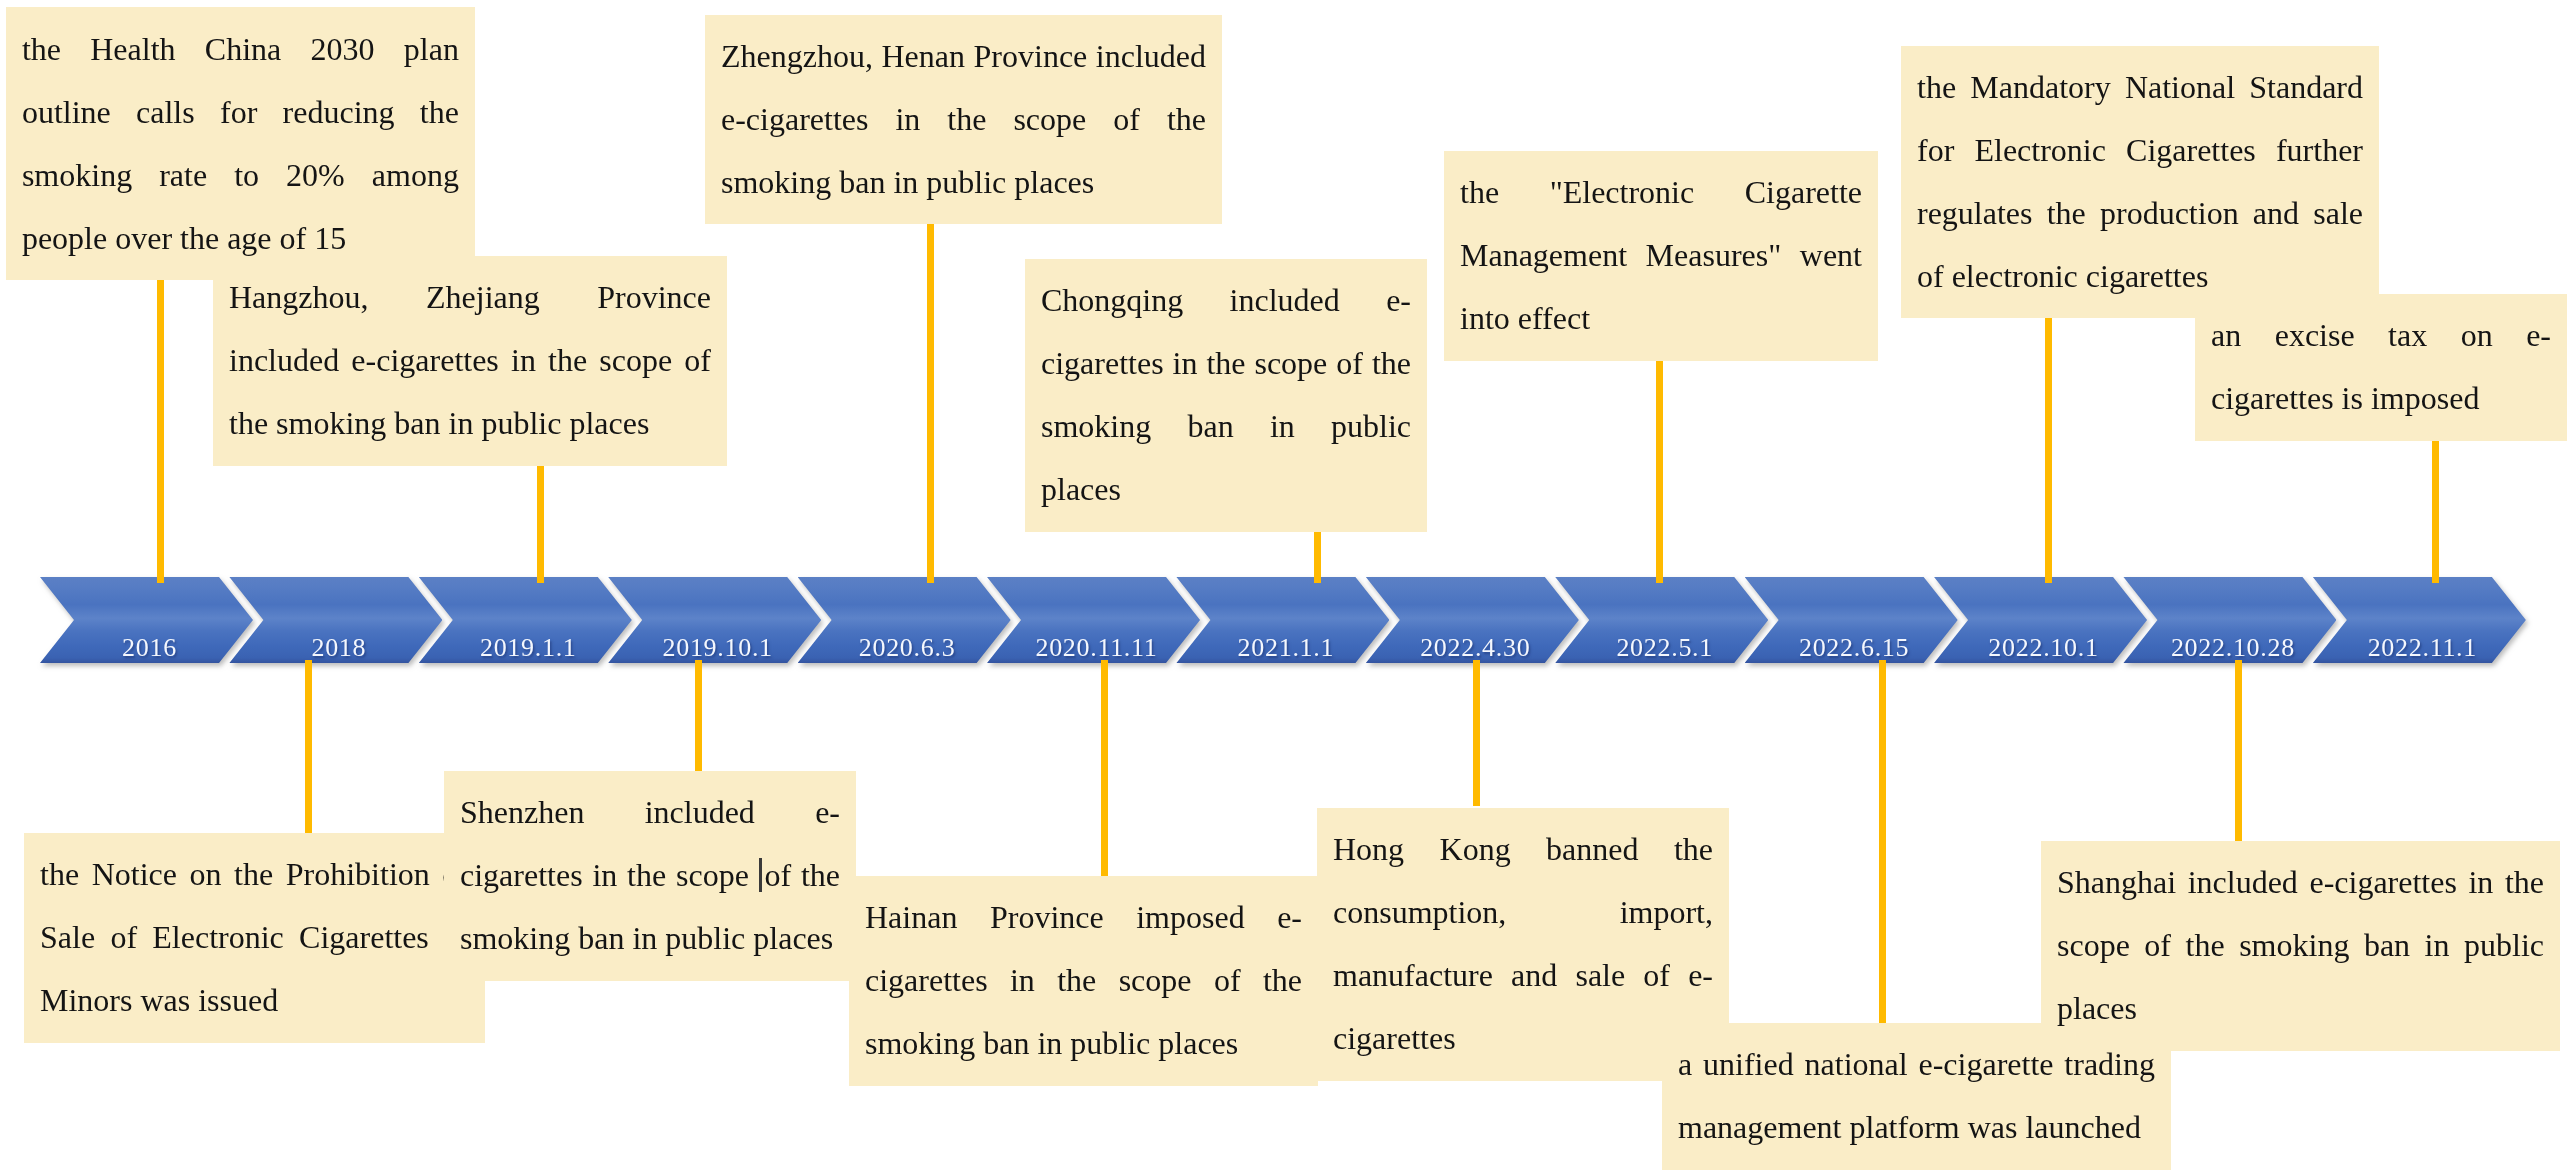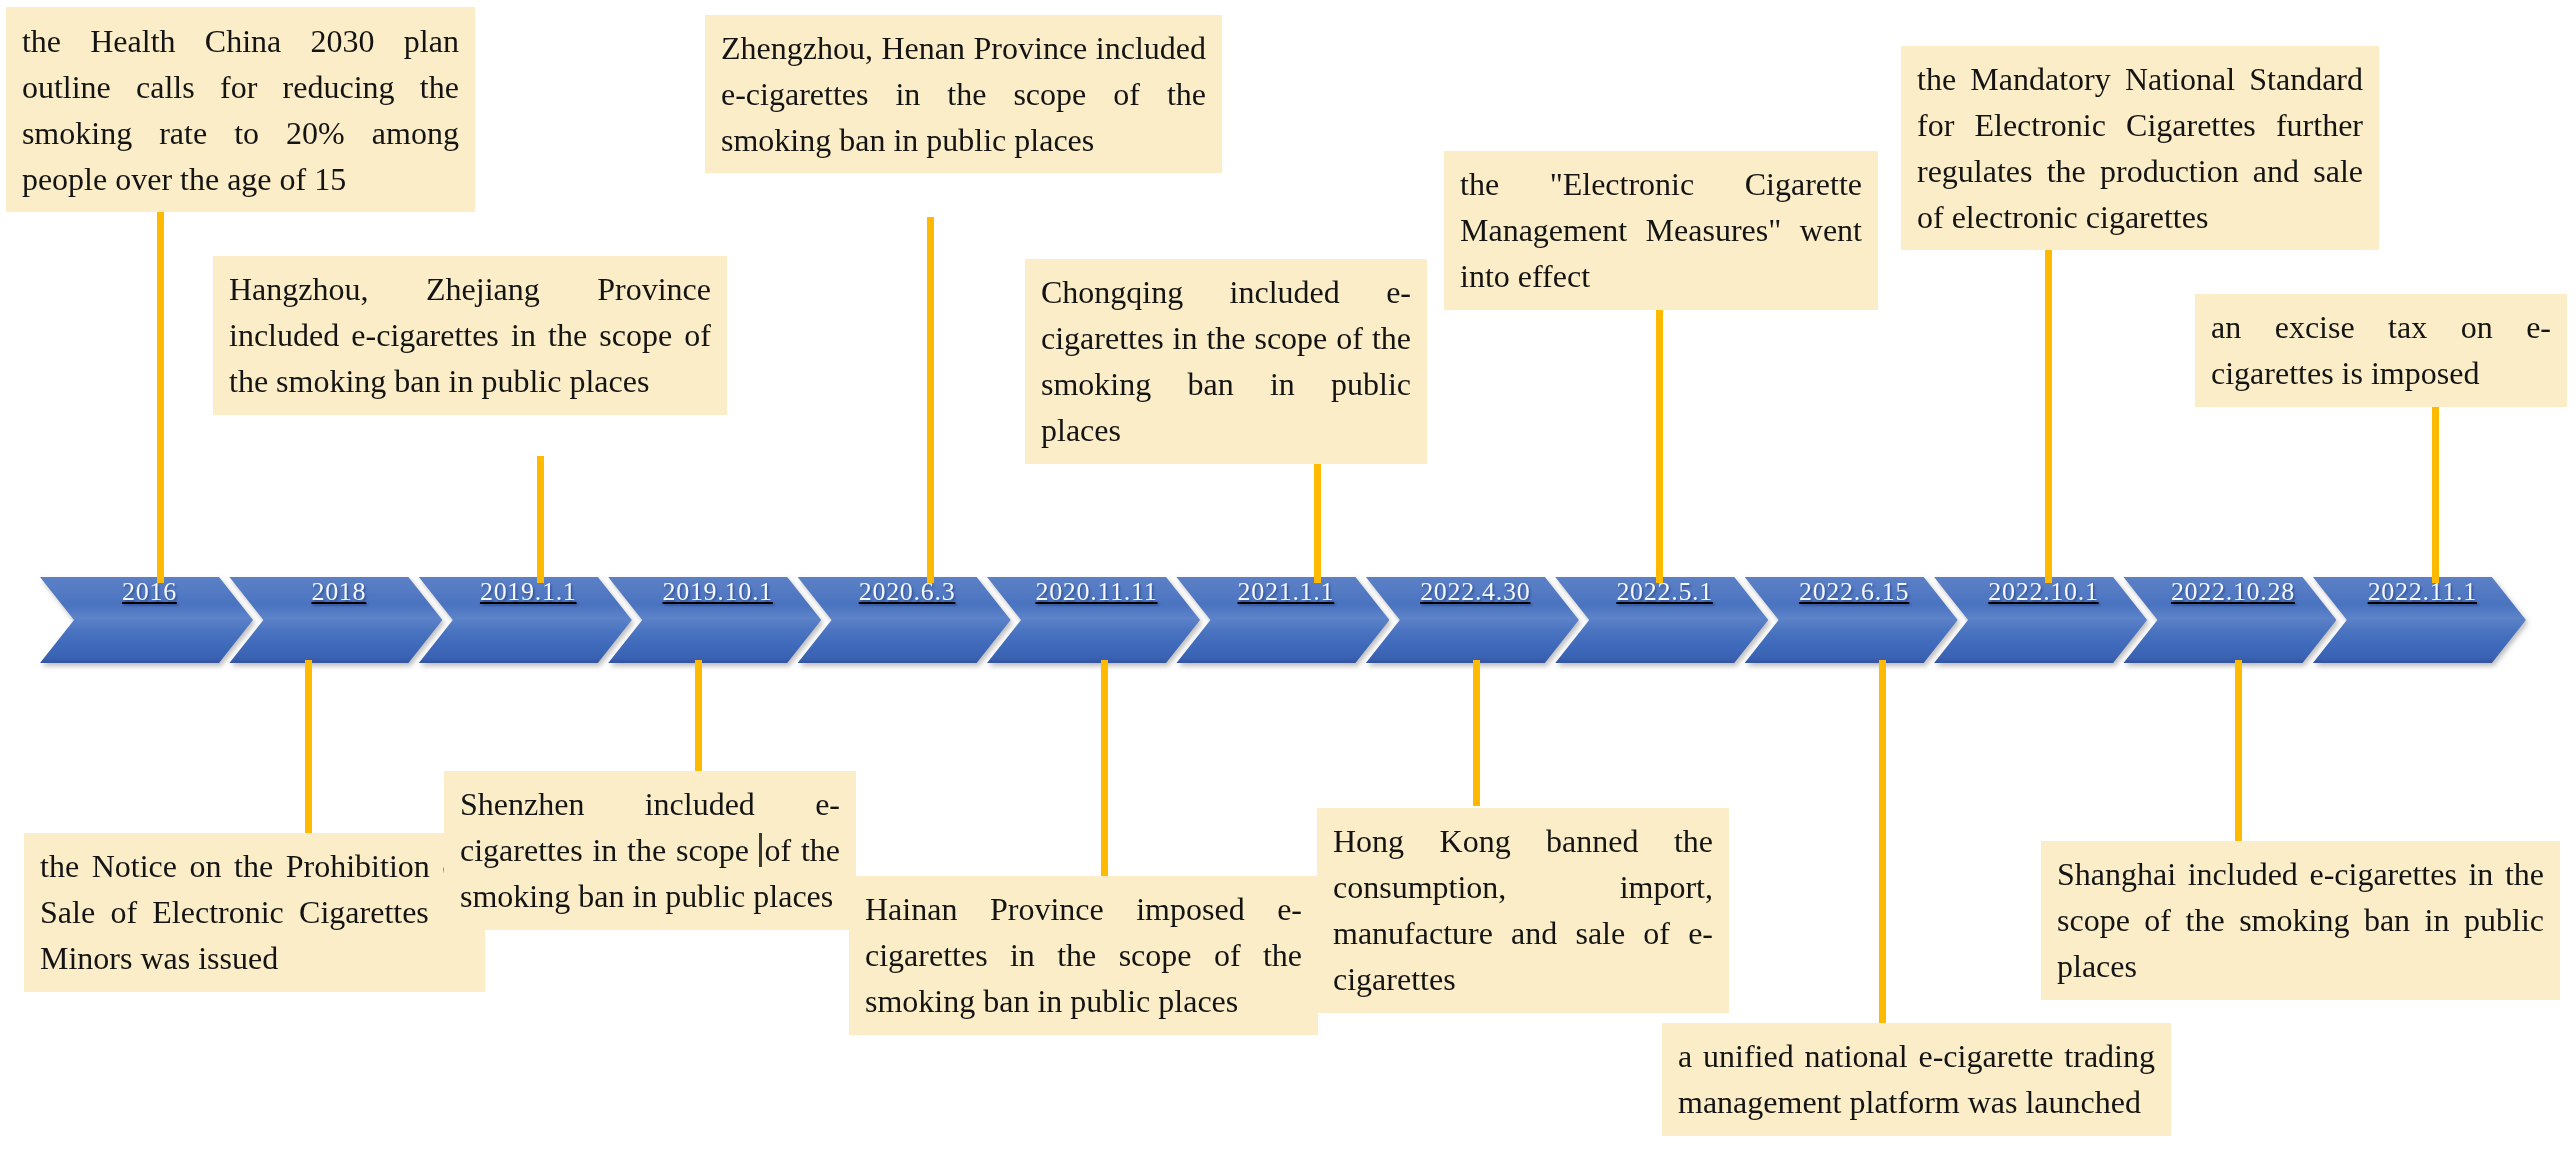--- a/index.html
+++ b/index.html
@@ -3,21 +3,21 @@
 <meta charset="utf-8">
 <style>
   html,body{margin:0;padding:0;}
   body{
     width:2576px;height:1174px;position:relative;background:#ffffff;
     overflow:hidden;font-family:"Liberation Serif",serif;
   }
   
   .callout{
     position:absolute;z-index:2;background:#FAEDC7;color:#141414;
-    font-size:32px;line-height:46px;text-align:justify;
+    font-size:32px;line-height:63px;text-align:justify;
     padding:10.3px 16px;box-sizing:border-box;
   }
   .t1{left:5.9px;   top:7.4px;   width:469px;}
   .t2{left:213px; top:256px;  width:514px;}
   .t3{left:705px; top:14.7px;   width:517px;}
   .t4{left:1025px;top:259px;  width:402px;}
   .t5{left:1444px;top:151px;  width:434px;}
   .t6{left:1901px;top:5.9px;    width:478px;margin-top:40px;}
   .t7{left:2195px;top:294px;  width:372px;}
   .b1{left:24px;  top:833px; width:461px;}
@@ -55,21 +55,21 @@
     width:213px;height:86px;flex:0 0 213px;
     filter:drop-shadow(2.9px 3.7px 2.9px rgba(120,120,120,0.5));
   }
   .chev-wrap + .chev-wrap{margin-left:-23.6px;}
   .chev{
     width:100%;height:100%;
     clip-path:polygon(0 0, calc(100% - 34px) 0, 100% 50%, calc(100% - 34px) 100%, 0 100%, 34px 50%);
     background:linear-gradient(180deg,
       #5b80c5 0%, #567cc4 12%, #4a73c0 32%, #5d83c9 48%,
       #4a73c0 63%, #3f69ba 80%, #3a62b2 94%, #33539f 100%);
-    display:flex;align-items:flex-start;justify-content:center;text-decoration:underline;
+    display:flex;align-items:flex-end;justify-content:center;
   }
   .chev .date{
     color:#f4f7fd;font-size:26px;letter-spacing:0.7px;padding-left:5.9px;
     text-shadow:1.5px 1.5px 2.2px rgba(25,45,105,0.55);
   }
 </style>
 </head>
 <body>
 
 <div>

